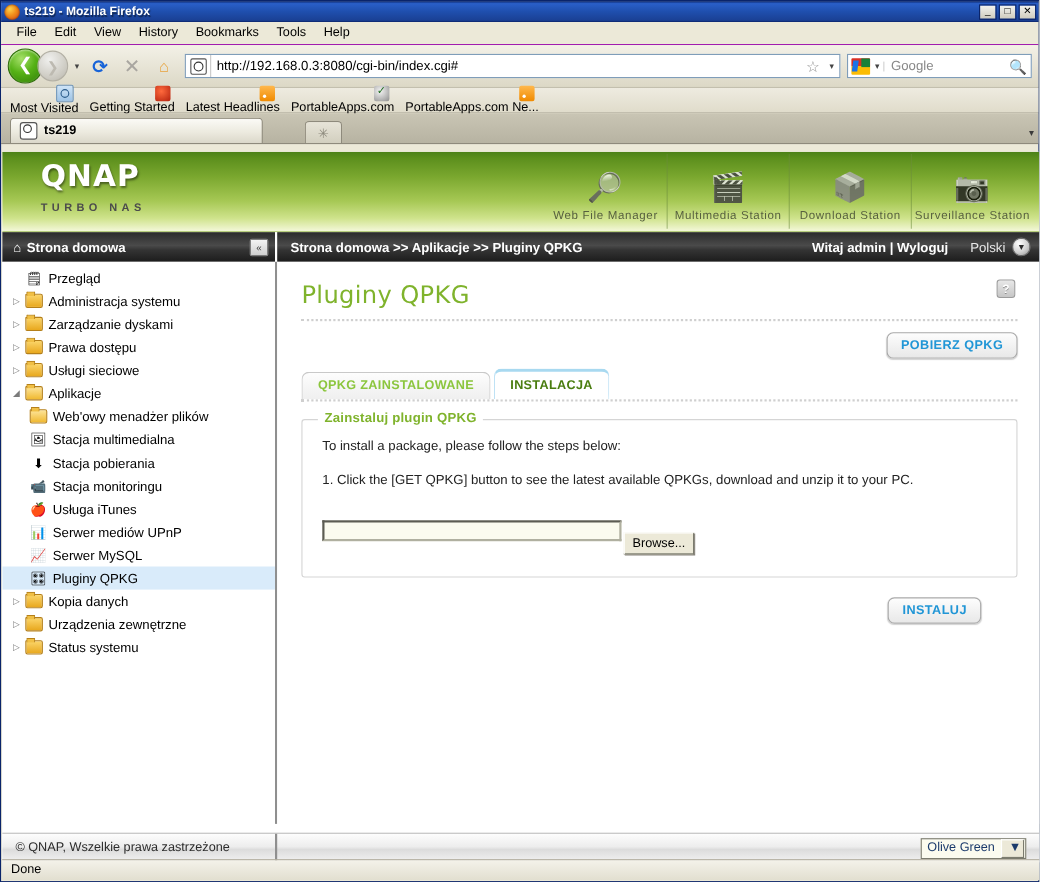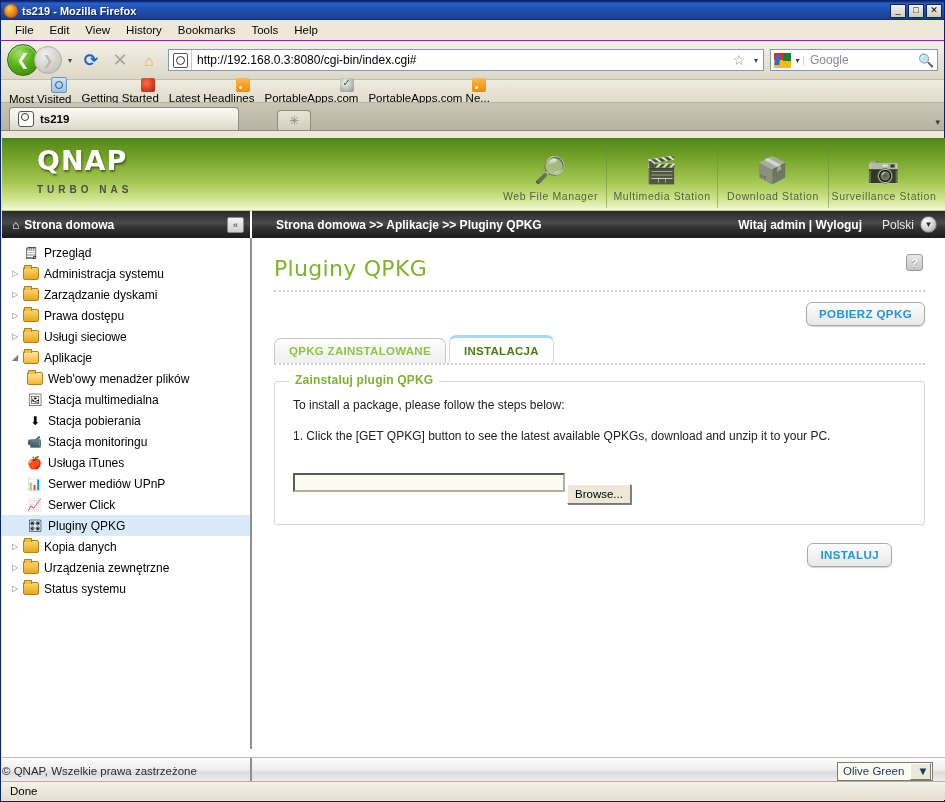--- a/index.html
+++ b/index.html
@@ -222,21 +222,21 @@
   .crumb-left .hico{color:#fff;font-size:12px;margin-right:5px;}
   .crumb-left .htxt{color:#fff;font-weight:bold;font-size:12px;flex:1 1 auto;}
   .collapse{
     width:17px;height:16px;background:linear-gradient(#f4f4f4,#cfcfcf);
     border:1px solid #8a8a8a;border-radius:2px;color:#333;font-size:9px;
     display:flex;align-items:center;justify-content:center;box-sizing:border-box;
   }
   .crumb-right{
     flex:1 1 auto;
     background:linear-gradient(to bottom,#2b2b2b 0%,#4a4a4a 45%,#343434 60%,#1c1c1c 100%);
-    display:flex;align-items:center;padding:0 8px 0 24px;box-sizing:border-box;
+    display:flex;align-items:center;padding:0 8px 0 12px;box-sizing:border-box;
   }
   .crumb-path{color:#fff;font-weight:bold;font-size:12px;flex:1 1 auto;}
   .crumb-user{color:#fff;font-weight:bold;font-size:12px;margin-right:20px;}
   .crumb-lang{color:#e8e8e8;font-size:12px;margin-right:6px;}
   .lang-dd{
     width:17px;height:17px;border-radius:50%;
     background:radial-gradient(circle at 35% 30%,#fff 0%,#d0d0d0 55%,#8f8f8f 100%);
     border:1px solid #6e6e6e;display:flex;align-items:center;justify-content:center;
     color:#2b2b2b;font-size:8px;box-sizing:border-box;
   }
@@ -333,21 +333,21 @@
   .install-row{display:flex;justify-content:flex-end;margin-top:18px;padding-right:33px;}
 
   
   .qfooter{
     position:absolute;left:0;bottom:0;width:100%;height:27px;
     display:flex;align-items:center;
     background:linear-gradient(to bottom,#fdfdfd 0%,#ededed 45%,#dcdcdc 55%,#f3f3f3 100%);
     border-top:1px solid #bdbdbd;box-sizing:border-box;
   }
   .copy{
-    width:250px;padding-left:0;font-size:11.5px;color:#2c2c2c;box-sizing:border-box;
+    width:250px;padding-left:12px;font-size:11.5px;color:#2c2c2c;box-sizing:border-box;
     border-right:2px solid #8f8f8f;height:100%;display:flex;align-items:center;
   }
   .foot-right{flex:1 1 auto;display:flex;align-items:center;justify-content:flex-end;padding-right:12px;}
   .theme-sel{
     width:96px;height:19px;background:#fbfbef;border:1px solid #7b7b6e;
     display:flex;align-items:center;box-sizing:border-box;
   }
   .theme-sel span{flex:1 1 auto;padding-left:5px;font-size:11.5px;color:#1b3a6b;}
   .theme-arrow{
     width:17px;height:17px;margin:0 1px;background:#ece9d8;border:1px solid #7b7b6e;
@@ -552,21 +552,21 @@
         <div class="trow lv2">
           <span class="ti">🍎</span>
           <span class="lbl">Usługa iTunes</span>
         </div>
         <div class="trow lv2">
           <span class="ti">📊</span>
           <span class="lbl">Serwer mediów UPnP</span>
         </div>
         <div class="trow lv2">
           <span class="ti">📈</span>
-          <span class="lbl">Serwer Click</span>
+          <span class="lbl">Serwer MySQL</span>
         </div>
         <div class="trow lv2 sel">
           <span class="ti">🎛</span>
           <span class="lbl">Pluginy QPKG</span>
         </div>
         <div class="trow lv1">
           <span class="tw">▷</span>
           <span class="ti">
               <i class="folder"></i>
             </span>

